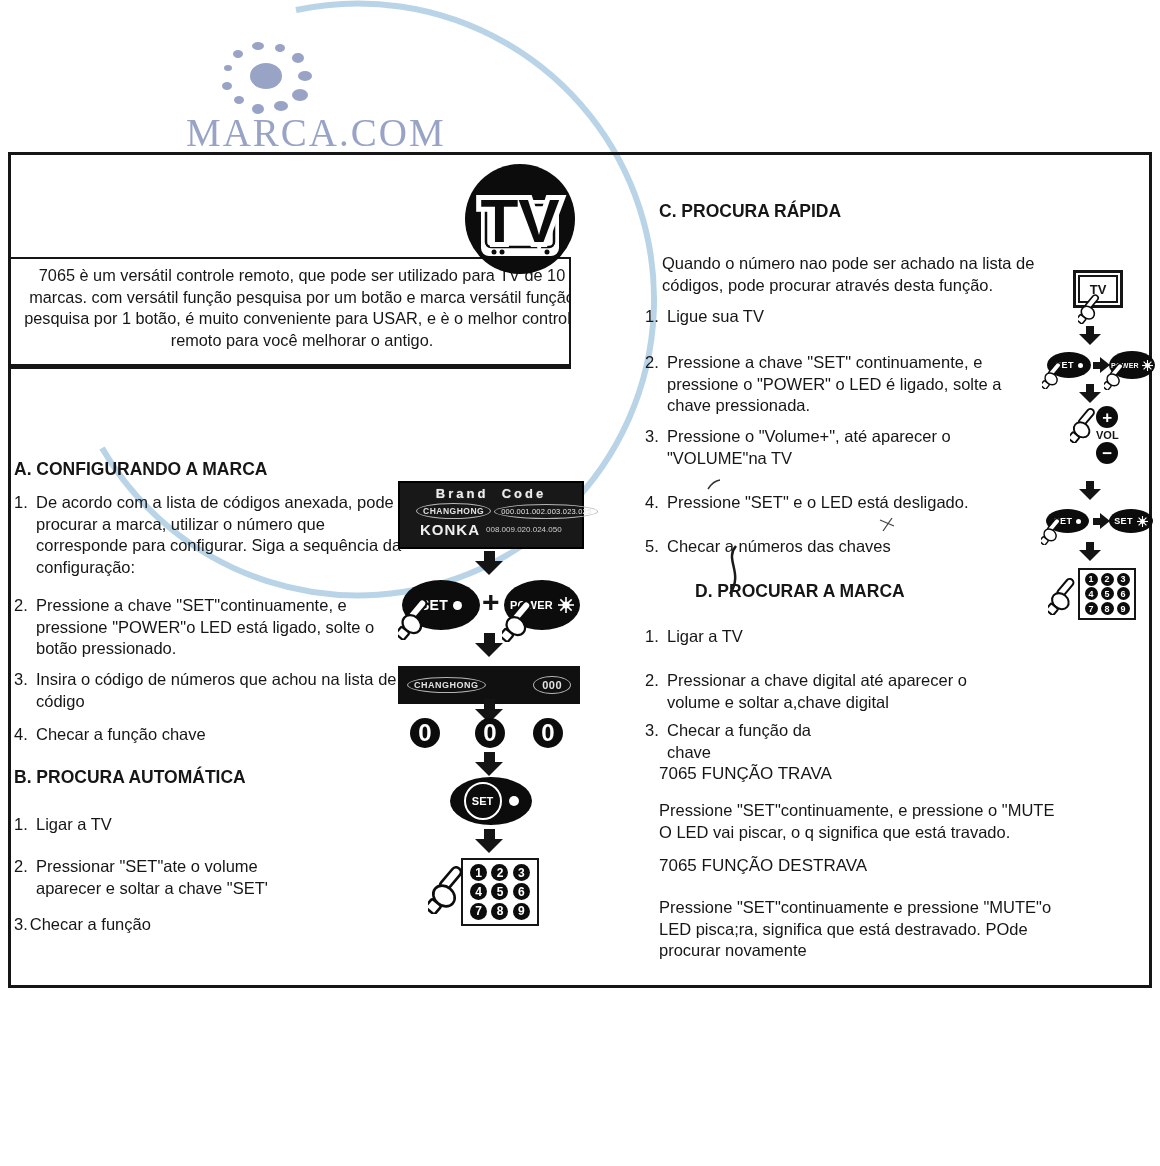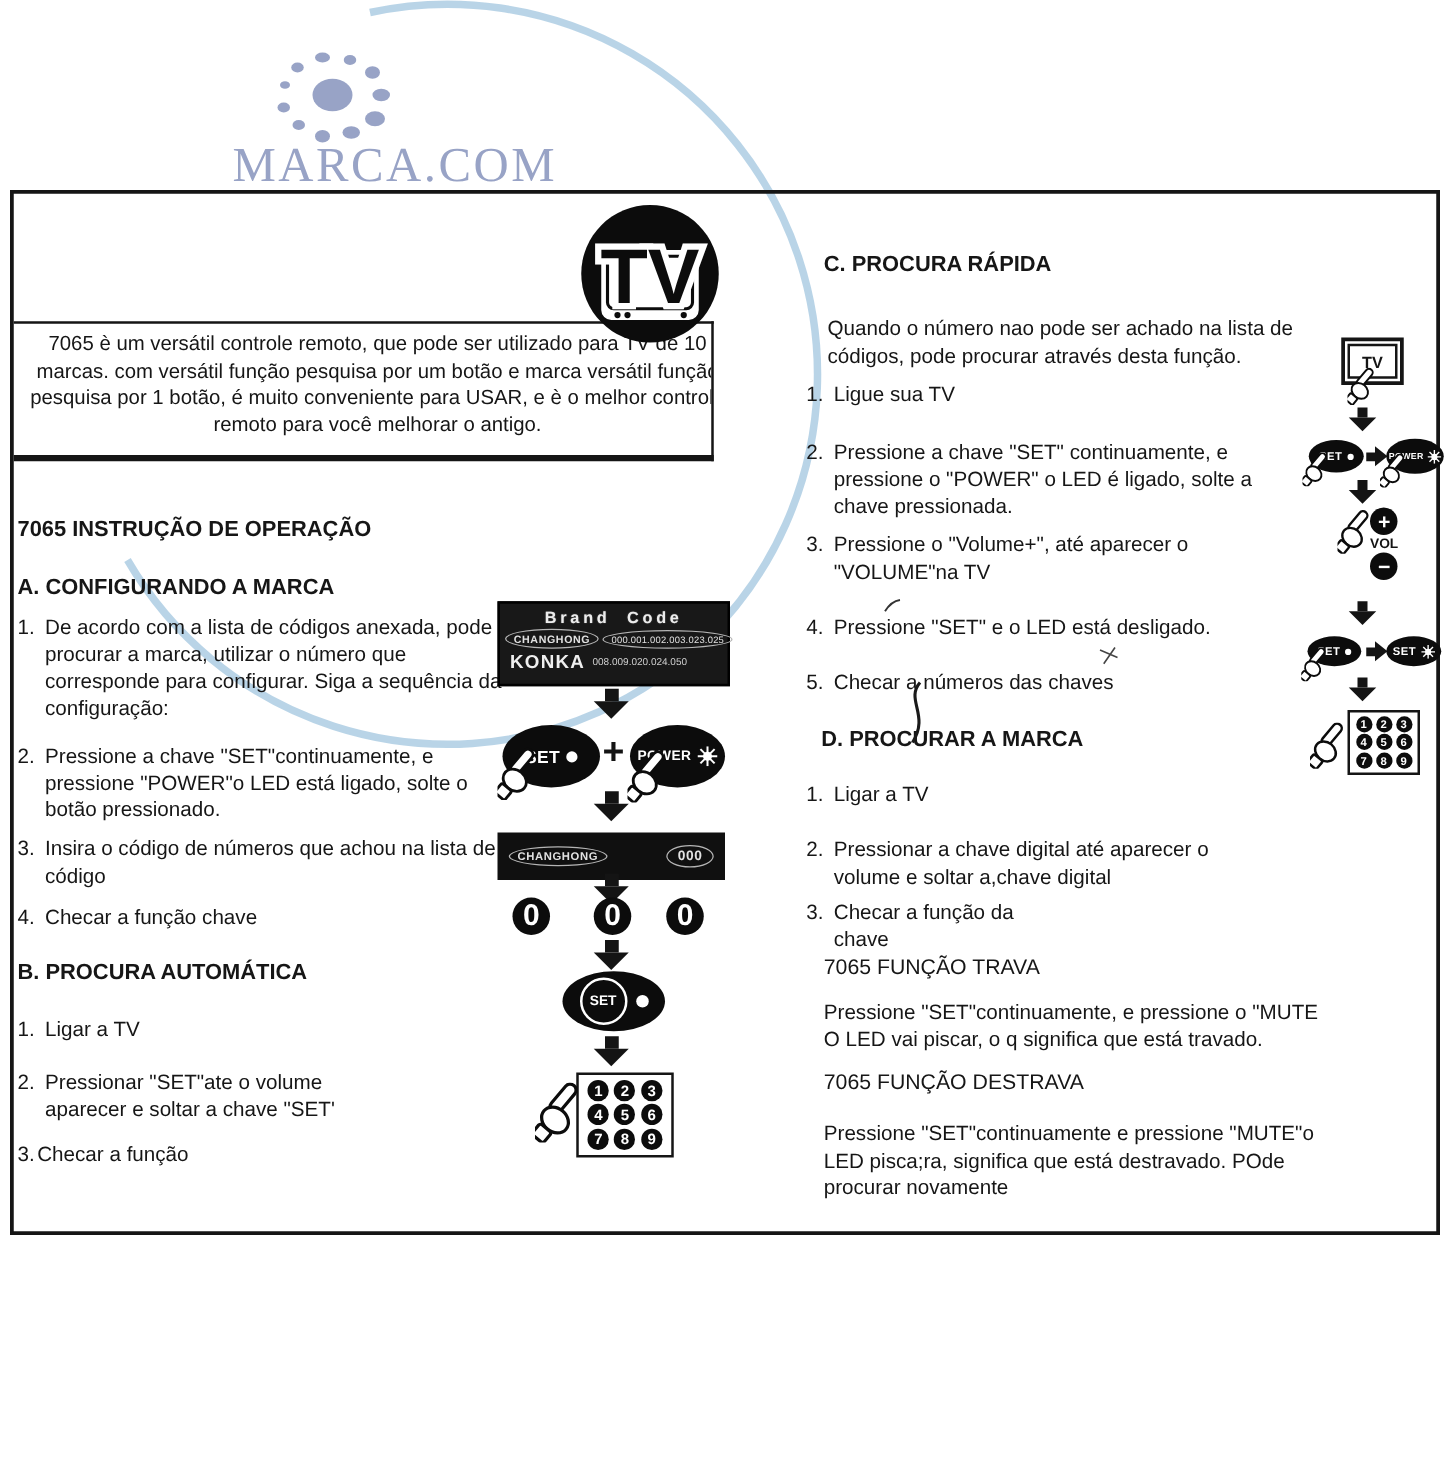--- a/index.html
+++ b/index.html
@@ -33,21 +33,21 @@
   .ar .h{width:0;height:0;border:solid transparent;border-width:8px 0 8px 10px;border-left-color:#141414;}
   
   .oval{position:absolute;background:#0c0c0c;border-radius:50%;display:flex;align-items:center;justify-content:center;color:#fff;gap:5px;box-sizing:border-box;}
   .oval .lbl{font-weight:bold;letter-spacing:.3px;}
   .led{border-radius:50%;background:#fff;flex:none;}
   .ring{border:2.5px solid #fff;border-radius:50%;display:flex;align-items:center;justify-content:center;font-weight:bold;flex:none;}
   .burst{flex:none;}
   .plus{position:absolute;font-size:30px;font-weight:bold;color:#141414;}
   
   .bt{position:absolute;left:398px;top:481px;width:186px;height:68px;background:#181818;border:2px solid #000;
-      color:#ddd;padding:3px 4px;box-sizing:border-box;}
+      color:#ddd;padding:3px 16px;box-sizing:border-box;}
   .bt-h{font-size:13px;font-weight:bold;letter-spacing:3px;color:#ececec;text-align:center;white-space:pre;text-shadow:0 0 1px #888;}
   .bt-r{display:flex;align-items:center;gap:3px;margin-top:2px;}
   .bt-oval{border:1.5px solid #b5b5b5;border-radius:50%;font-size:8.5px;font-weight:bold;padding:2px 6px;white-space:nowrap;letter-spacing:.5px;color:#e2e2e2;}
   .bt-oval.codes{font-size:7.5px;letter-spacing:.2px;font-weight:normal;}
   .bt-r2{display:flex;align-items:center;gap:6px;margin-top:2px;padding-left:4px;}
   .bt-b2{font-size:15px;font-weight:bold;letter-spacing:1px;color:#efefef;}
   .bt-c2{font-size:8px;color:#cfcfcf;}
   
   .bar{position:absolute;left:398px;top:666px;width:182px;height:38px;background:#101010;display:flex;align-items:center;justify-content:space-between;padding:0 9px;box-sizing:border-box;}
   .zero{position:absolute;width:30px;height:30px;border-radius:50%;background:#0c0c0c;color:#fff;font-weight:bold;font-size:24px;display:flex;align-items:center;justify-content:center;}
@@ -117,21 +117,20 @@
   <svg class="abs" style="left:463px;top:162px" width="114" height="114" viewBox="0 0 114 114">
     <circle cx="57" cy="57" r="55" fill="#0c0c0c"></circle>
     <rect x="16" y="36" width="82" height="60" rx="10" fill="#fff" stroke="#0c0c0c" stroke-width="4"></rect>
     <rect x="23" y="43" width="68" height="42" rx="5" fill="#fff" stroke="#0c0c0c" stroke-width="2.5"></rect>
     <circle cx="31" cy="90" r="2.5" fill="#0c0c0c"></circle>
       <circle cx="39" cy="90" r="2.5" fill="#0c0c0c"></circle>
       <circle cx="84" cy="90" r="2.5" fill="#0c0c0c"></circle>
     <text x="57" y="80" text-anchor="middle" font-size="62" font-weight="bold" fill="#0c0c0c" stroke="#ffffff" stroke-width="10" paint-order="stroke" font-family="Liberation Sans, sans-serif">TV</text>
   </svg>
 
-  <div class="h1" style="left:14px;top:413px">7065 INSTRUÇÃO DE OPERAÇÃO</div>
   <div class="h1" style="left:14px;top:459px">A. CONFIGURANDO A MARCA</div>
 
   <div class="item" style="left:14px;top:492px">
     <span class="num">1.</span>
     <span class="txt" style="width:374px">De acordo com a lista de códigos anexada, pode procurar a marca, utilizar o número que corresponde para configurar. Siga a sequência da configuração:</span>
   </div>
   <div class="item" style="left:14px;top:595px">
     <span class="num">2.</span>
     <span class="txt" style="width:362px">Pressione a chave "SET"continuamente, e pressione "POWER"o LED está ligado, solte o botão pressionado.</span>
   </div>
@@ -258,21 +257,21 @@
   </div>
   <div class="item" style="left:645px;top:492px">
     <span class="num">4.</span>
     <span class="txt" style="width:360px">Pressione "SET" e o LED está desligado.</span>
   </div>
   <div class="item" style="left:645px;top:536px">
     <span class="num">5.</span>
     <span class="txt" style="width:300px">Checar a números das chaves</span>
   </div>
 
-  <div class="h1" style="left:657px;top:581px">D. PROCURAR A MARCA</div>
+  <div class="h1" style="left:695px;top:581px">D. PROCURAR A MARCA</div>
   <div class="item" style="left:645px;top:626px">
     <span class="num">1.</span>
     <span class="txt" style="width:300px">Ligar a TV</span>
   </div>
   <div class="item" style="left:645px;top:670px">
     <span class="num">2.</span>
     <span class="txt" style="width:348px">Pressionar a chave digital até aparecer o volume e soltar a,chave digital</span>
   </div>
   <div class="item" style="left:645px;top:720px">
     <span class="num">3.</span>

